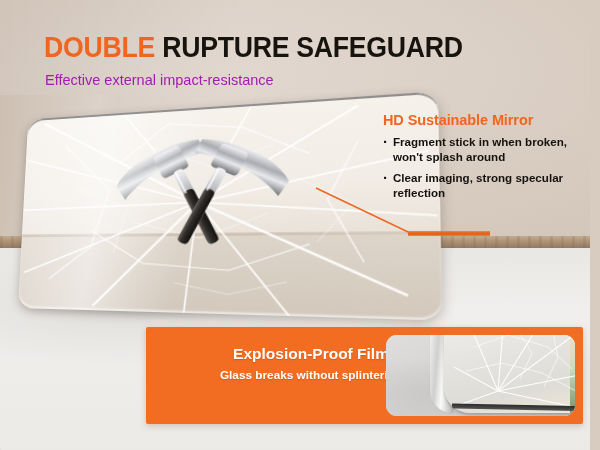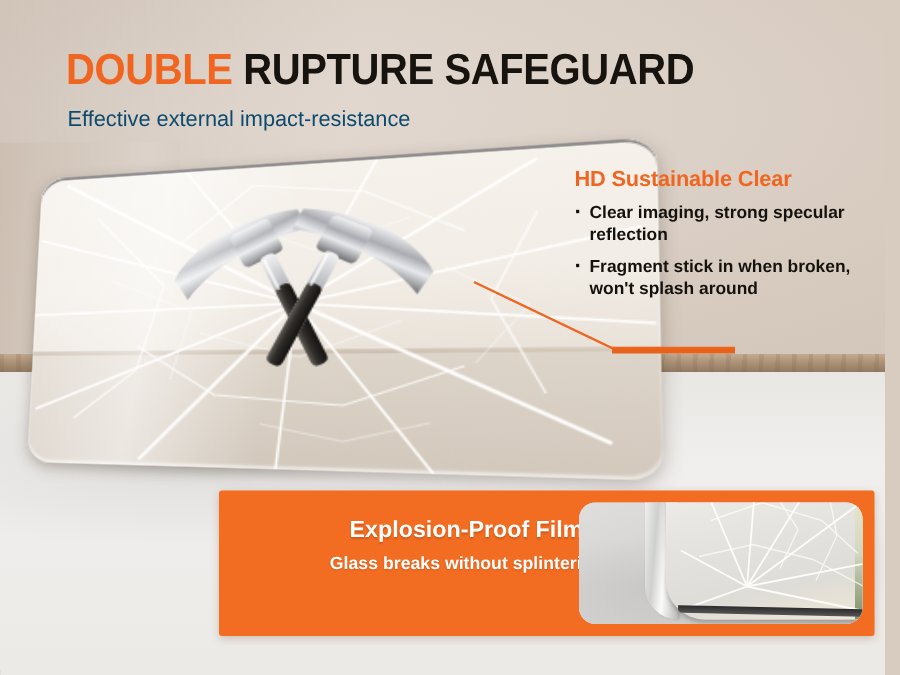--- a/index.html
+++ b/index.html
@@ -102,21 +102,21 @@
     position:absolute;left:44px;top:33px;
     font-size:29px;line-height:1;font-weight:bold;
     letter-spacing:-.3px;
     font-family:"Liberation Sans Narrow","Liberation Sans",sans-serif;
     transform:scaleX(.92);transform-origin:left center;
     white-space:nowrap;color:#17140f;
   }
   .title .hl{color:#f0651f;}
   .subtitle{
     position:absolute;left:45px;top:72px;
-    font-size:14.5px;color:#0c4a6e;white-space:nowrap;
+    font-size:14.5px;color:#a21caf;white-space:nowrap;
   }
 
   .callout{
     position:absolute;left:383px;top:112px;width:205px;
   }
   .callout-title{
     font-size:14.5px;font-weight:bold;color:#f0651f;
     margin:0 0 7px 0;white-space:nowrap;letter-spacing:-.1px;
   }
   .bullets{list-style:none;margin:0;padding:0;}
@@ -290,24 +290,24 @@
       <div class="mirror-gloss"></div>
       <div class="mirror-edge"></div>
     </div>
   </div>
 
   <div class="title"><span class="hl">DOUBLE</span><span>&nbsp;</span><span>RUPTURE SAFEGUARD</span></div>
 
   <div class="subtitle">Effective external impact-resistance</div>
 
   <div class="callout">
-    <div class="callout-title">HD Sustainable Clear</div>
+    <div class="callout-title">HD Sustainable Mirror</div>
     <ul class="bullets">
+      <li>Fragment stick in when broken, won't splash around</li>
       <li>Clear imaging, strong specular reflection</li>
-      <li>Fragment stick in when broken, won't splash around</li>
     </ul>
   </div>
 
   <div class="leader">
     <svg viewBox="0 0 210 75" preserveAspectRatio="none">
       <path d="M16 18 L 108 62 L 190 62" stroke="#f0651f" stroke-width="1.6" fill="none"></path>
       <path d="M108 64 L 190 64" stroke="#e8621c" stroke-width="3.4" fill="none"></path>
     </svg>
   </div>
 

